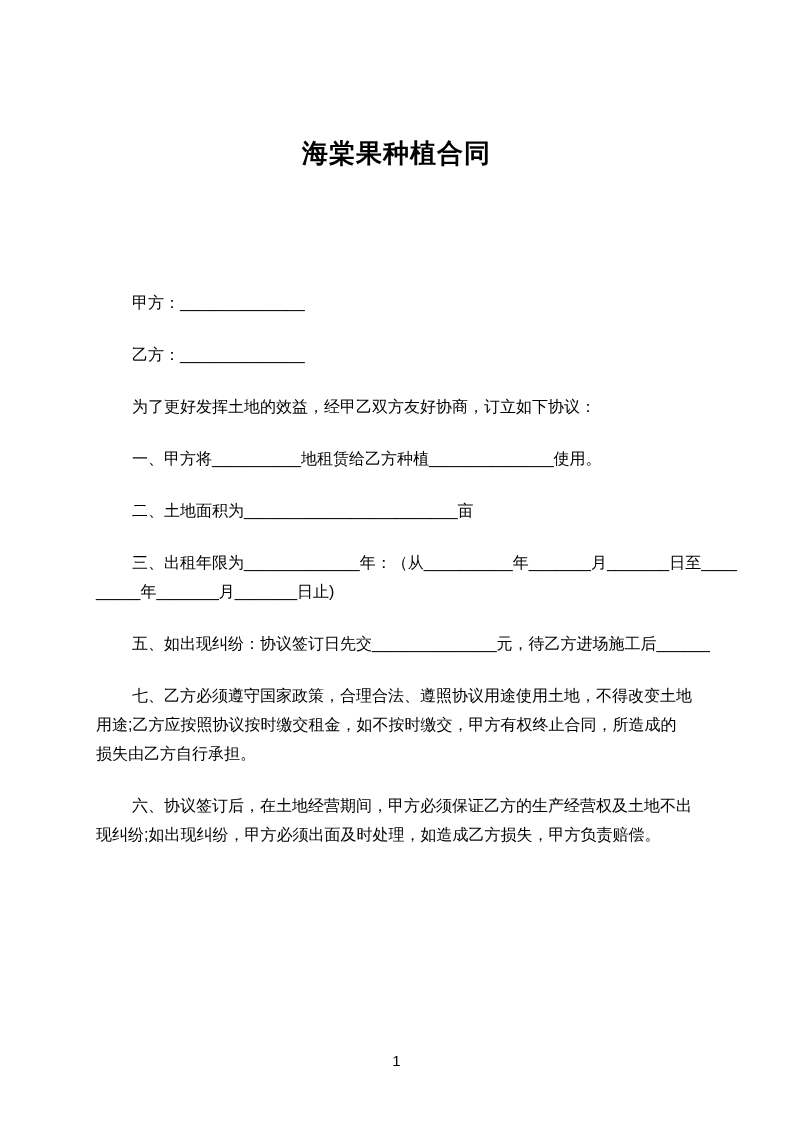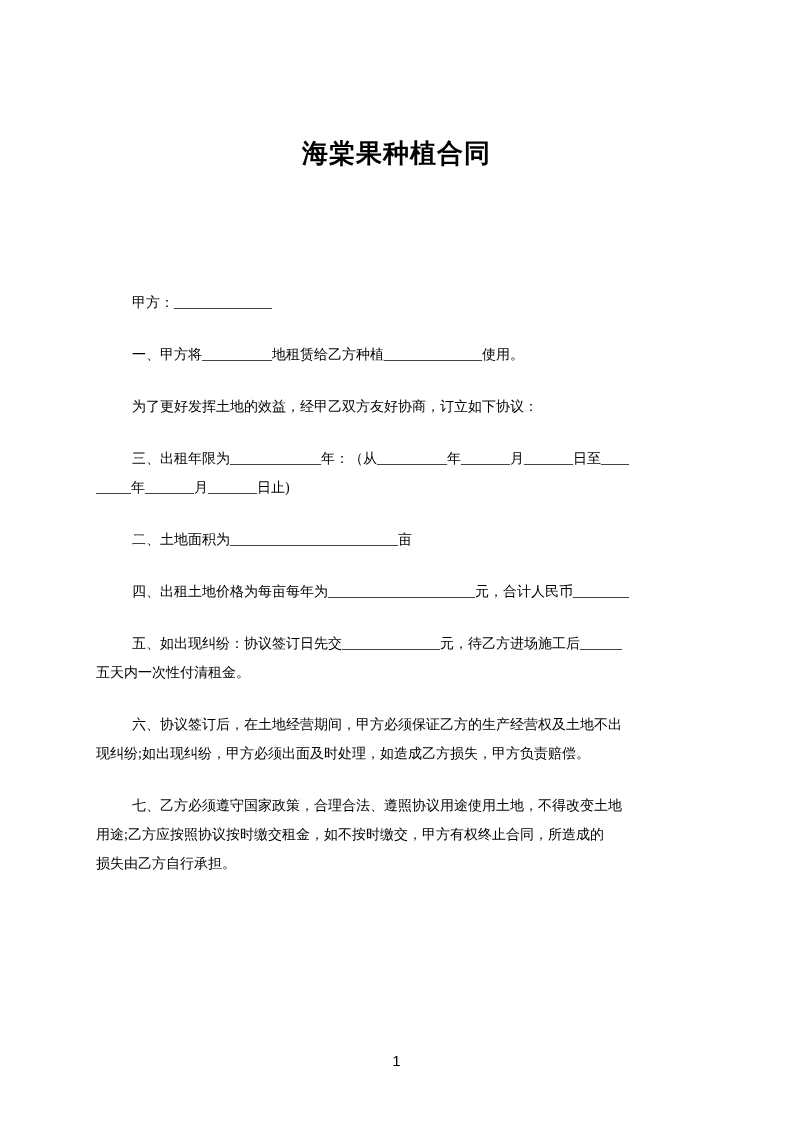--- a/index.html
+++ b/index.html
@@ -19,22 +19,21 @@
   .doc-title {
     margin: 135px 0 0 0;
     text-align: center;
     font-size: 26px;
     font-weight: bold;
     line-height: 36px;
     letter-spacing: 1px;
   }
   .doc-content {
     margin: 117px 88px 4px 96px;
-    font-size: 14px;
-    font-family: Liberation Serif, serif;
+    font-size: 16px;
   }
   .para {
     margin: 0 0 23px 0;
   }
   .line {
     line-height: 29px;
     white-space: nowrap;
   }
   .para .line:first-child {
     text-indent: 36px;
@@ -53,44 +52,45 @@
 <body>
 
 <div class="page">
   <div class="doc-title">海棠果种植合同</div>
 
   <div class="doc-content">
       <div class="para">
         <div class="line">甲方：______________</div>
       </div>
       <div class="para">
+        <div class="line">乙方：______________</div>
+      </div>
+      <div class="para">
+        <div class="line">为了更好发挥土地的效益，经甲乙双方友好协商，订立如下协议：</div>
+      </div>
+      <div class="para">
         <div class="line">一、甲方将__________地租赁给乙方种植______________使用。</div>
       </div>
       <div class="para">
-        <div class="line">为了更好发挥土地的效益，经甲乙双方友好协商，订立如下协议：</div>
+        <div class="line">二、土地面积为________________________亩</div>
       </div>
       <div class="para">
         <div class="line">三、出租年限为_____________年：（从__________年_______月_______日至____</div>
         <div class="line">_____年_______月_______日止)</div>
       </div>
       <div class="para">
-        <div class="line">二、土地面积为________________________亩</div>
-      </div>
-      <div class="para">
-        <div class="line">四、出租土地价格为每亩每年为_____________________元，合计人民币________</div>
       </div>
       <div class="para">
         <div class="line">五、如出现纠纷：协议签订日先交______________元，待乙方进场施工后______</div>
-        <div class="line">五天内一次性付清租金。</div>
-      </div>
-      <div class="para">
-        <div class="line">六、协议签订后，在土地经营期间，甲方必须保证乙方的生产经营权及土地不出</div>
-        <div class="line">现纠纷;如出现纠纷，甲方必须出面及时处理，如造成乙方损失，甲方负责赔偿。</div>
       </div>
       <div class="para">
         <div class="line">七、乙方必须遵守国家政策，合理合法、遵照协议用途使用土地，不得改变土地</div>
         <div class="line">用途;乙方应按照协议按时缴交租金，如不按时缴交，甲方有权终止合同，所造成的</div>
         <div class="line">损失由乙方自行承担。</div>
+      </div>
+      <div class="para">
+        <div class="line">六、协议签订后，在土地经营期间，甲方必须保证乙方的生产经营权及土地不出</div>
+        <div class="line">现纠纷;如出现纠纷，甲方必须出面及时处理，如造成乙方损失，甲方负责赔偿。</div>
       </div>
     </div>
 
   <div class="page-number">1</div>
 </div>
 
 </body></html>

